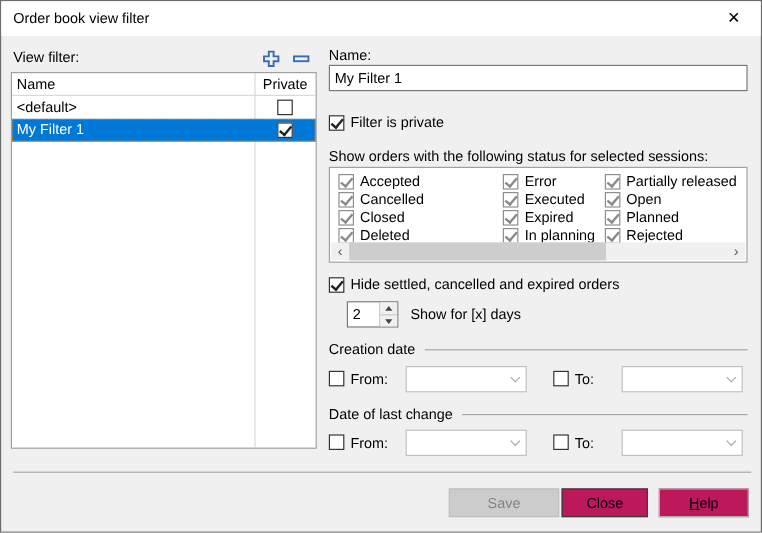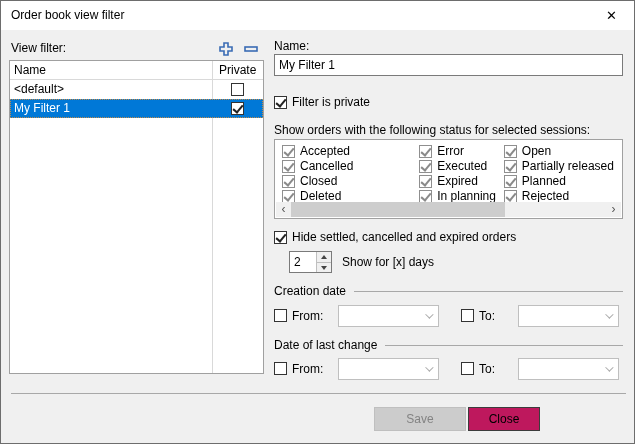--- a/index.html
+++ b/index.html
@@ -174,25 +174,25 @@
             <span>Expired</span>
           </div>
         <div class="cb-row">
             <span class="cb gray checked"></span>
             <span>In planning</span>
           </div>
       </div>
       <div class="status-col c3">
         <div class="cb-row">
             <span class="cb gray checked"></span>
+            <span>Partially released</span>
+          </div>
+        <div class="cb-row">
+            <span class="cb gray checked"></span>
             <span>Open</span>
-          </div>
-        <div class="cb-row">
-            <span class="cb gray checked"></span>
-            <span>Partially released</span>
           </div>
         <div class="cb-row">
             <span class="cb gray checked"></span>
             <span>Planned</span>
           </div>
         <div class="cb-row">
             <span class="cb gray checked"></span>
             <span>Rejected</span>
           </div>
       </div>
@@ -251,14 +251,15 @@
     <span class="to-label">To:</span>
     <span class="combo combo-to">
         <span class="chevron"></span>
       </span>
   </div>
 
   <div class="bottom-sep"></div>
 
   <div class="btn btn-save">Save</div>
   <div class="btn btn-close">Close</div>
+  <div class="btn btn-help"><span class="mnemonic">H</span><span>elp</span></div>
 
 </div>
 
 </body></html>

